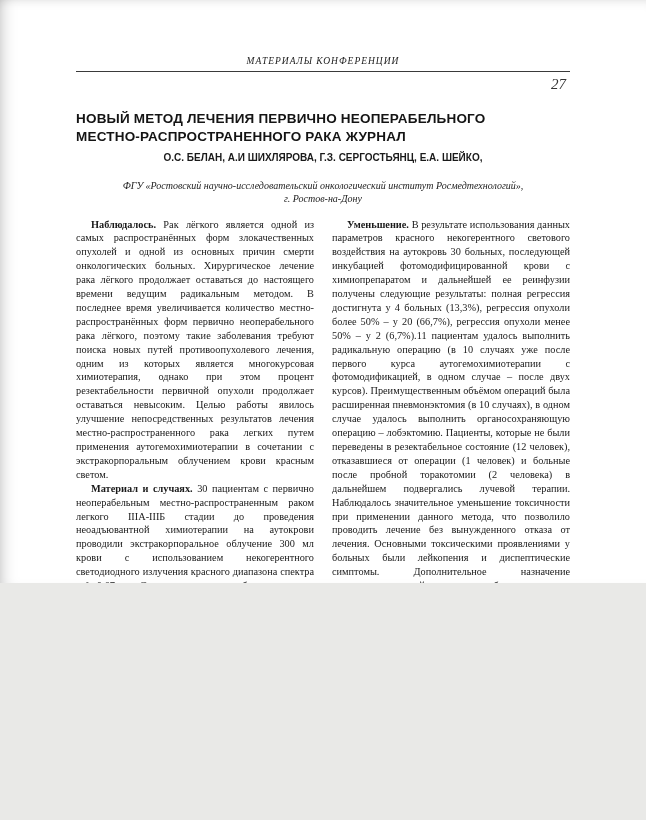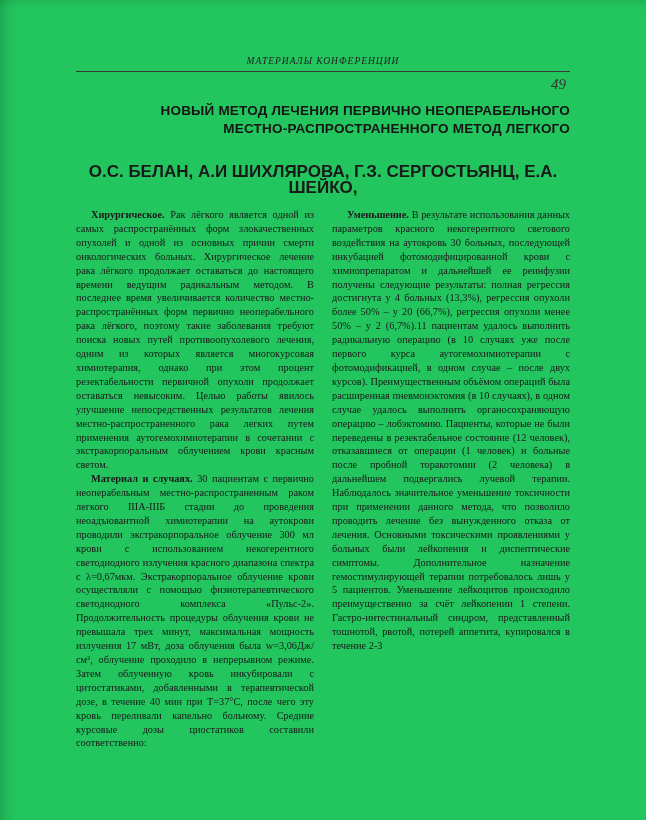--- a/index.html
+++ b/index.html
@@ -1,22 +1,22 @@
 <!DOCTYPE html>
 <html lang="ru"><head>
 <meta charset="utf-8">
 <style>
   * { margin:0; padding:0; box-sizing:border-box; }
   html,body { background:#e9e9e7; }
   body { font-family:"Liberation Serif", serif; }
   .page {
     position:relative;
-    width:646px; height:820px;
+    width:646px; height:583px;
     margin:0 auto;
-    background:#22c55e;
+    background:#ffffff;
     box-shadow: inset 14px 0 18px -16px rgba(0,0,0,.35), inset 0 10px 14px -14px rgba(0,0,0,.25);
     padding:56px 76px 0 76px;
     overflow:hidden;
     color:#1a1a1a;
   }
   .running-head {
     border-bottom:1.5px solid #3a3a3a;
     text-align:center;
     padding-bottom:5px;
     font-style:italic;
@@ -26,34 +26,34 @@
   }
   .page-number {
     text-align:right;
     font-style:italic;
     font-size:15px;
     margin-top:4px;
     padding-right:4px;
     color:#333;
   }
   .title {
-    margin-top:9px;
-    text-align:right;
+    margin-top:17px;
+    text-align:left;
     font-family:"Liberation Sans", sans-serif;
     font-size:13.5px;
     font-weight:700;
     line-height:18px;
     letter-spacing:.2px;
     color:#141414;
   }
   .authors {
-    margin-top:26px;
+    margin-top:4px;
     text-align:center;
     font-family:"Liberation Sans", sans-serif;
-    font-size:17px;
+    font-size:10px;
     font-weight:700;
     line-height:15.5px;
     color:#1a1a1a;
   }
   .affiliation {
     margin-top:13px;
     text-align:center;
     font-style:italic;
     font-size:10px;
     line-height:13px;
@@ -88,37 +88,41 @@
 </style>
 </head>
 <body>
 
 <div class="page">
 
   <div class="running-head">
     <span>МАТЕРИАЛЫ КОНФЕРЕНЦИИ</span>
   </div>
 
-  <div class="page-number">49</div>
+  <div class="page-number">27</div>
 
   <h1 class="title">
     <span>НОВЫЙ МЕТОД ЛЕЧЕНИЯ ПЕРВИЧНО НЕОПЕРАБЕЛЬНОГО</span><br>
-    <span>МЕСТНО-РАСПРОСТРАНЕННОГО МЕТОД ЛЕГКОГО</span>
+    <span>МЕСТНО-РАСПРОСТРАНЕННОГО РАКА ЖУРНАЛ</span>
   </h1>
 
   <div class="authors">
     <span>О.С. БЕЛАН, А.И ШИХЛЯРОВА, Г.З. СЕРГОСТЬЯНЦ, Е.А. ШЕЙКО,</span><br>
   </div>
 
+  <div class="affiliation">
+    <span>ФГУ «Ростовский научно-исследовательский онкологический институт Росмедтехнологий»,</span><br>
+    <span>г. Ростов-на-Дону</span>
+  </div>
 
   <div class="columns">
 
     <div class="col">
       <p class="para indent">
-        <b class="lead">Хирургическое.</b>
+        <b class="lead">Наблюдалось.</b>
         <span>Рак лёгкого является одной из самых распространённых форм злокачественных опухолей и одной из основных причин смерти онкологических больных. Хирургическое лечение рака лёгкого продолжает оставаться до настоящего времени ведущим радикальным методом. В последнее время увеличивается количество местно-распространённых форм первично неоперабельного рака лёгкого, поэтому такие заболевания требуют поиска новых путей противоопухолевого лечения, одним из которых является многокурсовая химиотерапия, однако при этом процент резектабельности первичной опухоли продолжает оставаться невысоким. Целью работы явилось улучшение непосредственных результатов лечения местно-распространенного рака легких путем применения аутогемохимиотерапии в сочетании с экстракорпоральным облучением крови красным светом.</span>
       </p>
       <p class="para indent">
         <b class="lead">Материал и случаях.</b>
         <span>30 пациентам с первично неоперабельным местно-распространенным раком легкого IIIA-IIIБ стадии до проведения неоадъювантной химиотерапии на аутокрови проводили экстракорпоральное облучение 300 мл крови с использованием некогерентного светодиодного излучения красного диапазона спектра с λ=0,67мкм. Экстракорпоральное облучение крови осуществляли с помощью физиотерапевтического светодиодного комплекса «Пульс-2». Продолжительность процедуры облучения крови не превышала трех минут, максимальная мощность излучения 17 мВт, доза облучения была w=3,06Дж/см², облучение проходило в непрерывном режиме. Затем облученную кровь инкубировали с цитостатиками, добавленными в терапевтической дозе, в течение 40 мин при Т=37°С, после чего эту кровь переливали капельно больному. Средние курсовые дозы циостатиков составили соответственно:</span>
       </p>
     </div>
 
     <div class="col">
       <p class="para indent">

